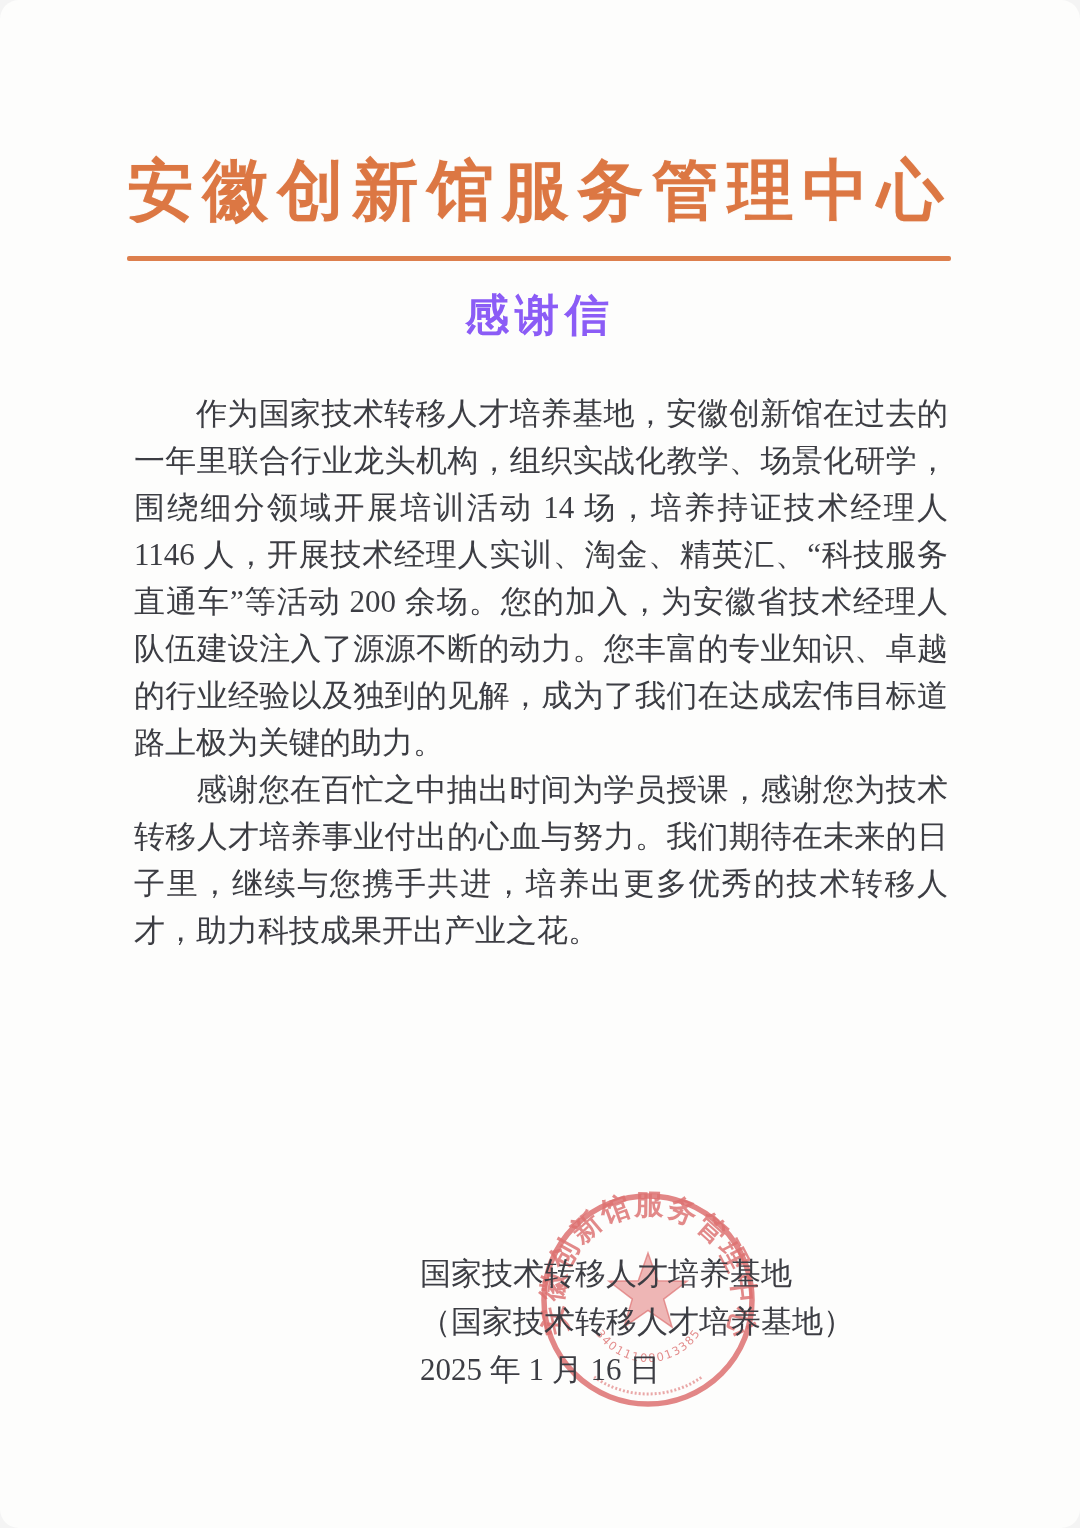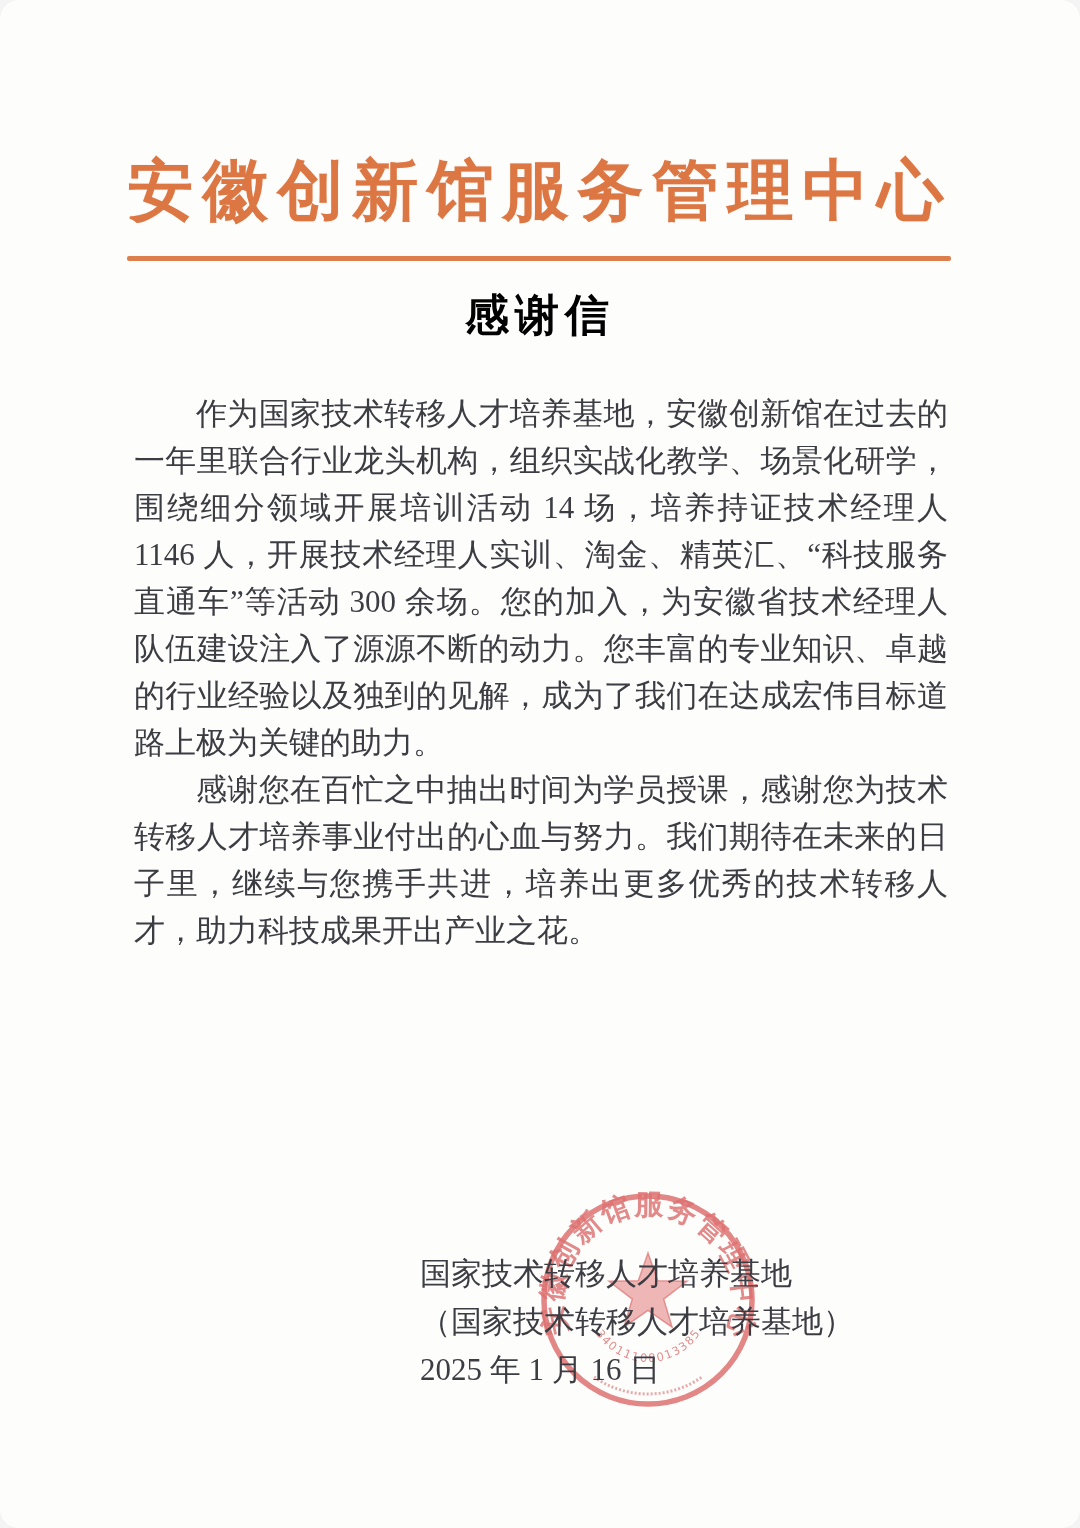--- a/index.html
+++ b/index.html
@@ -24,21 +24,21 @@
     text-shadow:0 0 1px rgba(220,119,67,.4);
   }
   .letterhead-divider{
     position:absolute;top:256px;left:127px;width:824px;height:5px;
     background:#dd7f4d;border-radius:2px;
   }
   
   .letter-title{
     position:absolute;top:286px;left:0;width:1080px;
     text-align:center;
-    font-size:44px;font-weight:700;color:#000000;
+    font-size:44px;font-weight:700;color:#8b5cf6;
     letter-spacing:6px;
   }
   
   .body-text{
     position:absolute;top:390px;left:134px;width:814px;
     font-size:31px;line-height:47px;color:#3c3d43;
     text-align:justify;
   }
   .body-text p{margin:0;text-indent:2em;}
   .body-text p.salutation{text-indent:0;}
@@ -63,21 +63,21 @@
 <body>
 
 <div class="page">
 
   <div class="letterhead-title">安徽创新馆服务管理中心</div>
   <div class="letterhead-divider"></div>
 
   <div class="letter-title">感谢信</div>
 
   <main class="body-text">
-    <p>作为国家技术转移人才培养基地，安徽创新馆在过去的一年里联合行业龙头机构，组织实战化教学、场景化研学，围绕细分领域开展培训活动 14 场，培养持证技术经理人 1146 人，开展技术经理人实训、淘金、精英汇、“科技服务直通车”等活动 300 余场。您的加入，为安徽省技术经理人队伍建设注入了源源不断的动力。您丰富的专业知识、卓越的行业经验以及独到的见解，成为了我们在达成宏伟目标道路上极为关键的助力。</p>
+    <p>作为国家技术转移人才培养基地，安徽创新馆在过去的一年里联合行业龙头机构，组织实战化教学、场景化研学，围绕细分领域开展培训活动 14 场，培养持证技术经理人 1146 人，开展技术经理人实训、淘金、精英汇、“科技服务直通车”等活动 200 余场。您的加入，为安徽省技术经理人队伍建设注入了源源不断的动力。您丰富的专业知识、卓越的行业经验以及独到的见解，成为了我们在达成宏伟目标道路上极为关键的助力。</p>
     <p>感谢您在百忙之中抽出时间为学员授课，感谢您为技术转移人才培养事业付出的心血与努力。我们期待在未来的日子里，继续与您携手共进，培养出更多优秀的技术转移人才，助力科技成果开出产业之花。</p>
   </main>
 
   <svg class="stamp" viewBox="0 0 228 228">
     <defs>
       <path id="ringPath" d="M 39.5 157 A 86 86 0 1 1 188.5 157" fill="none"></path>
       <path id="serialPath" d="M 57.8 140.2 A 62 62 0 0 0 170.2 140.2" fill="none"></path>
     </defs>
 
     <circle cx="114" cy="114" r="104" fill="none" stroke="#d65252" stroke-width="5.5" stroke-opacity="0.85"></circle>

